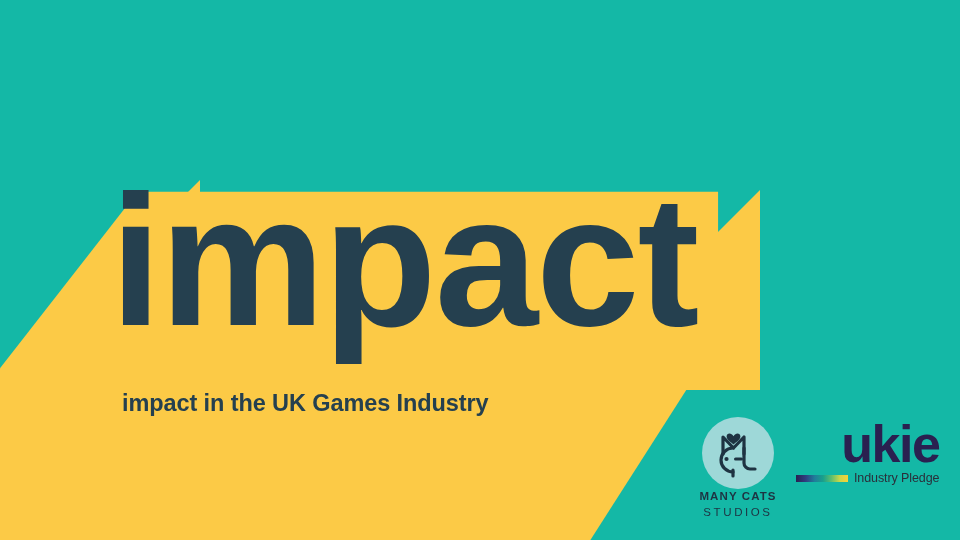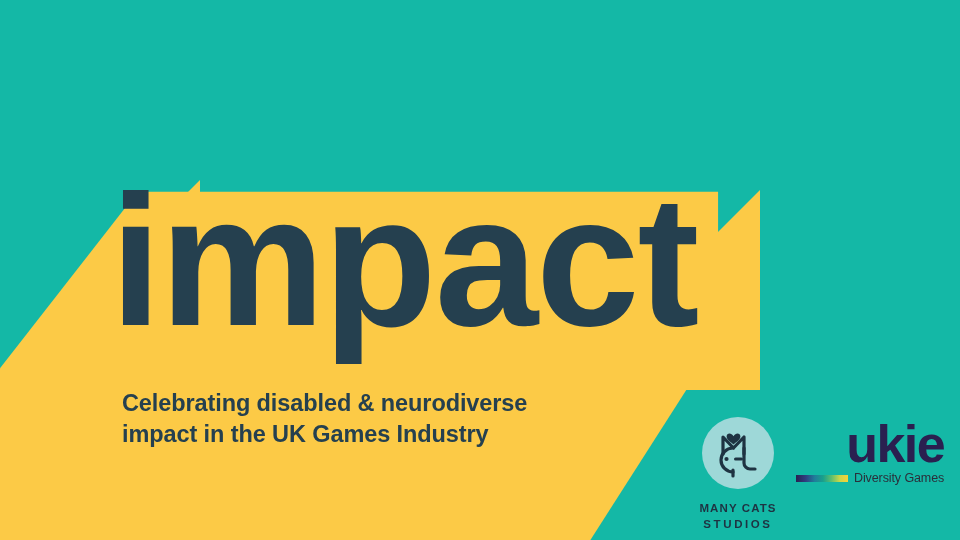--- a/index.html
+++ b/index.html
@@ -102,31 +102,31 @@
   .mcs-badge {
     width: 72px;
     height: 72px;
     border-radius: 50%;
     background: #9ED8D8;
     display: flex;
     align-items: center;
     justify-content: center;
   }
   .mcs-name {
-    margin-top: 12px;
+    margin-top: 0;
     font-size: 11.5px;
     font-weight: 700;
     letter-spacing: 1.1px;
     color: #1E3342;
     line-height: 1.35;
     text-align: left;
   }
   .mcs-sub {
     font-size: 11.5px;
-    font-weight: 700;
+    font-weight: 400;
     letter-spacing: 2.6px;
     color: #1E3342;
     text-align: center;
     line-height: 1.35;
   }
 
   
   .ukie {
     margin-left: 10px;
     padding-top: 6px;
@@ -182,21 +182,20 @@
 
 <div id="stage">
 
   <div class="yellow-ray"></div>
   <div class="yellow-slab"></div>
   <div class="yellow-shoulder"></div>
 
   <div class="wordmark">impact</div>
 
   <div class="subtitle">
-    <div>Celebrating disabled &amp; neurodiverse</div>
     <div>impact in the UK Games Industry</div>
   </div>
 
   <div class="logo-strip">
 
     <div class="mcs">
       <div class="mcs-badge">
         <svg width="58" height="58" viewBox="0 0 58 58">
           <g fill="none" stroke="#1E3342" stroke-width="3.2" stroke-linecap="round" stroke-linejoin="round">
 
@@ -217,18 +216,18 @@
         </svg>
       </div>
       <div class="mcs-name">MANY CATS</div>
       <div class="mcs-sub">STUDIOS</div>
     </div>
 
     <div class="ukie">
       <div class="ukie-word">ukie</div>
       <div class="ukie-pledge-row">
         <span class="ukie-bar"></span>
-        <span class="ukie-pledge">Diversity Games</span>
+        <span class="ukie-pledge">Industry Pledge</span>
       </div>
     </div>
 
   </div>
 </div>
 
 </body></html>

